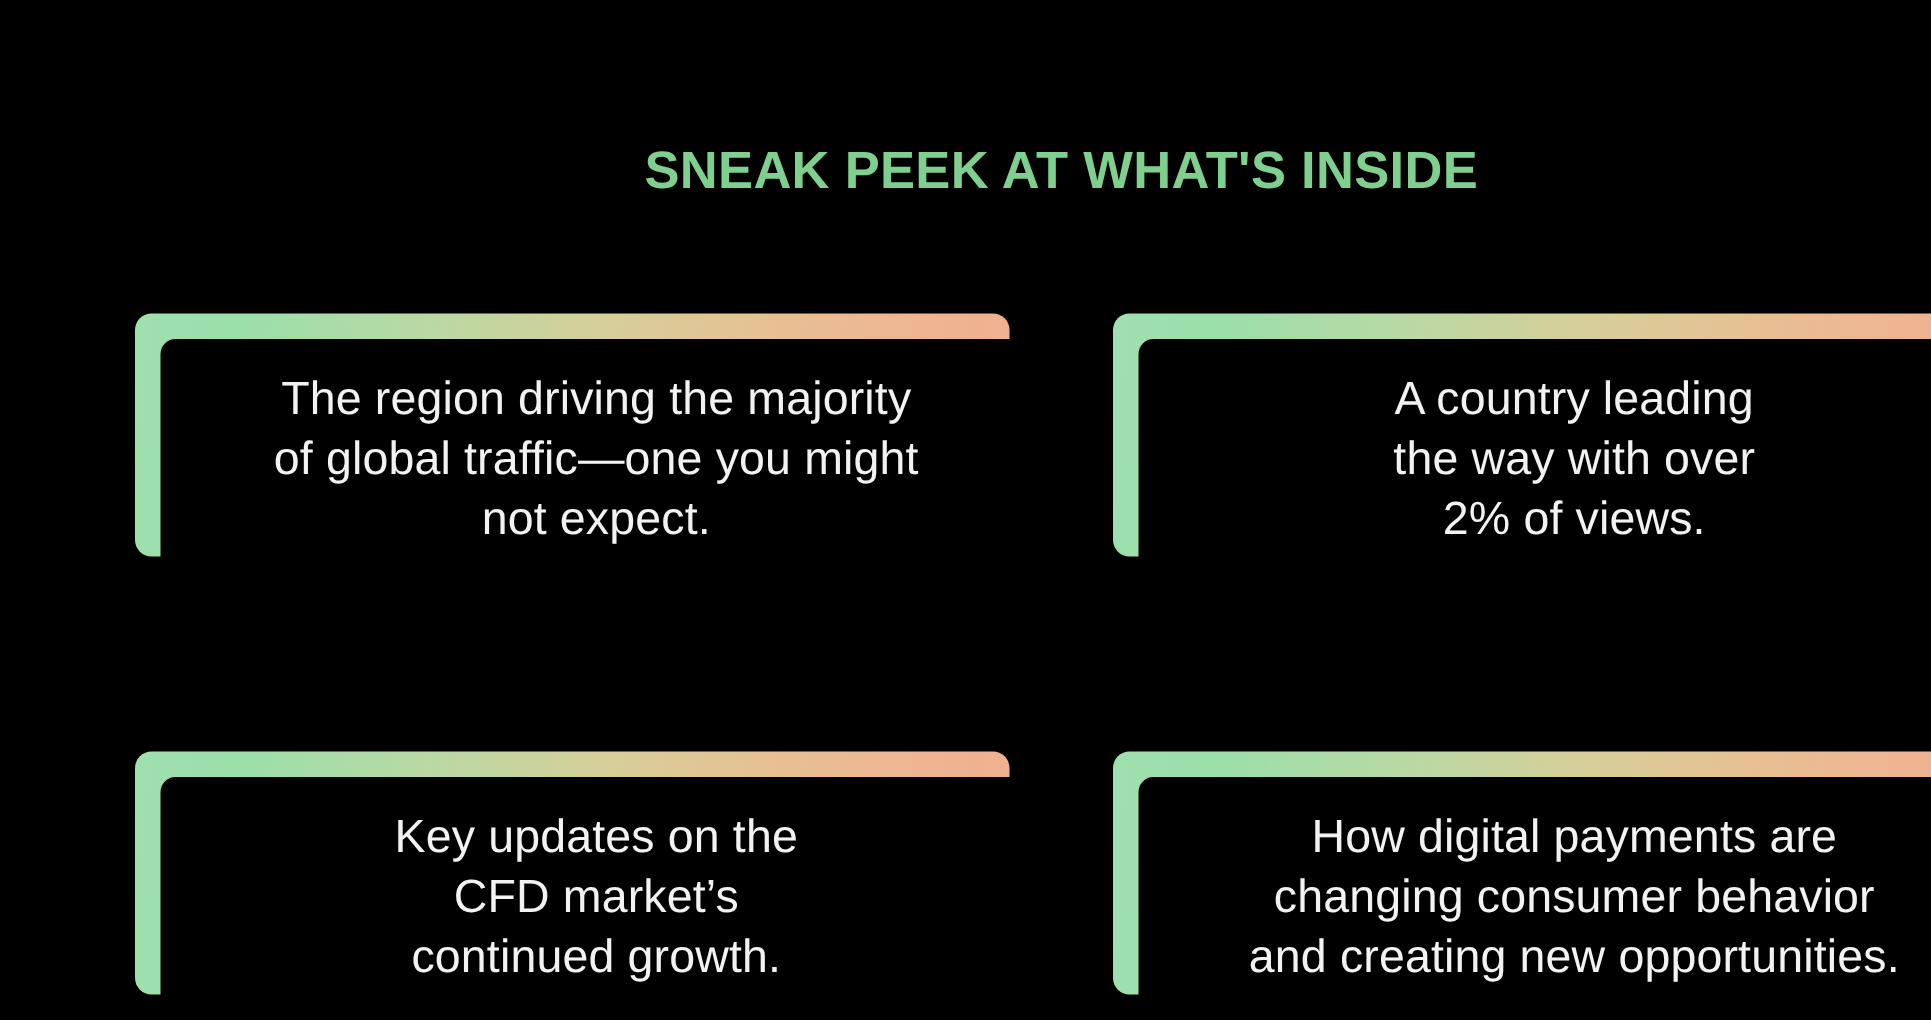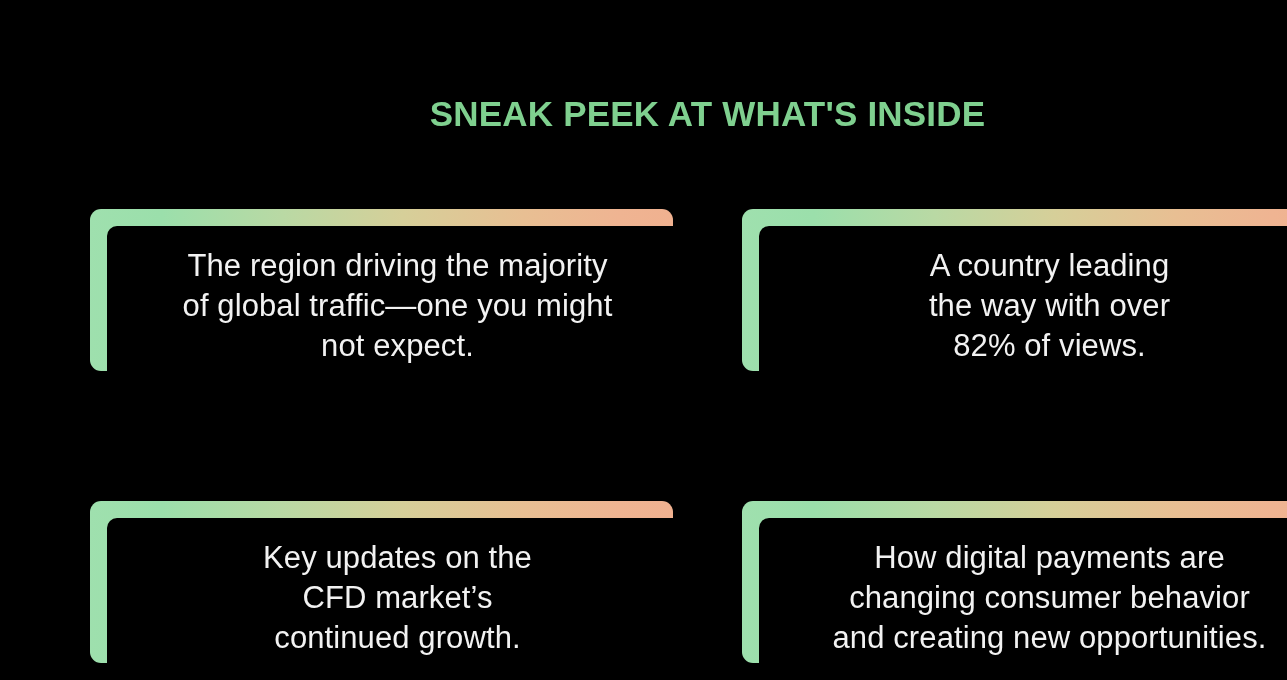--- a/index.html
+++ b/index.html
@@ -105,21 +105,21 @@
         <p class="card-text">The region driving the majority
 of global traffic—one you might
 not expect.</p>
       </div>
     </div>
 
     <div class="card">
       <div class="card-inner">
         <p class="card-text">A country leading
 the way with over
-82% of views.</p>
+2% of views.</p>
       </div>
     </div>
 
     <div class="card">
       <div class="card-inner">
         <p class="card-text">Key updates on the
 CFD market’s
 continued growth.</p>
       </div>
     </div>

